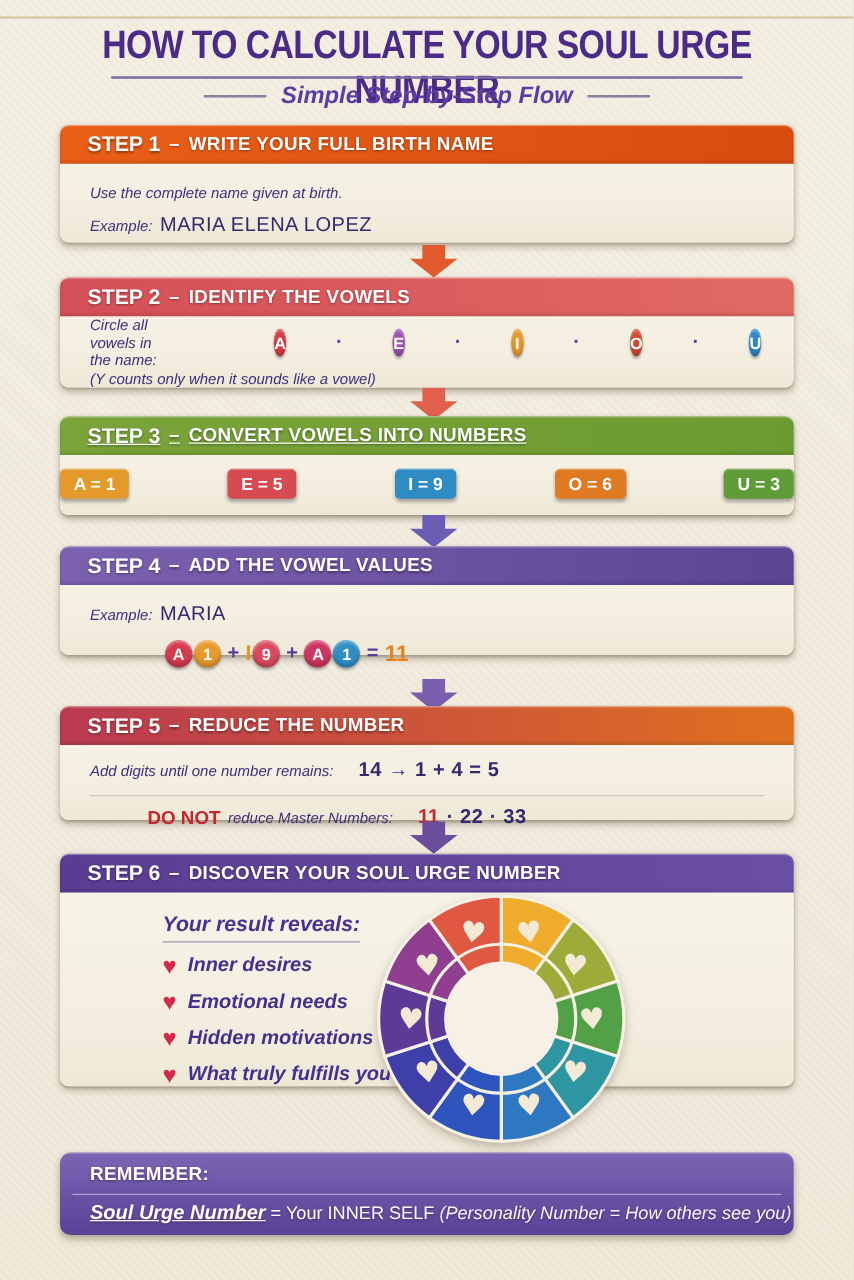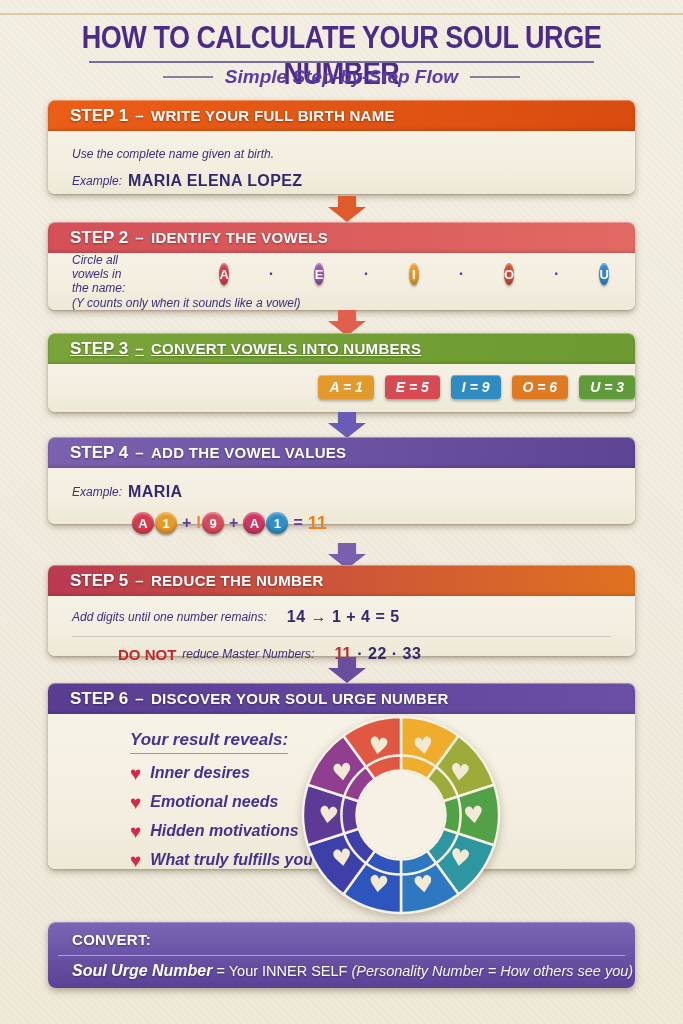--- a/index.html
+++ b/index.html
@@ -19,34 +19,34 @@
   .sub-dash{width:50px;height:2px;background:#8b7fa0;}
   .stepbox{position:absolute;left:48px;width:587px;border-radius:7px;
     background:linear-gradient(180deg,#f8f4e9 0%,#f3eee0 70%,#eee8d7 100%);
     box-shadow:0 3px 6px rgba(85,65,40,.35),0 1px 2px rgba(85,65,40,.25);}
   .stephead{height:31px;border-radius:7px 7px 0 0;display:flex;align-items:center;
     padding-left:22px;gap:7px;color:#fff;
     box-shadow:inset 0 1px 0 rgba(255,255,255,.35), inset 0 -2px 3px rgba(0,0,0,.12);}
   .stephead .prefix{font-size:17px;font-weight:bold;text-shadow:0 1px 2px rgba(0,0,0,.4);}
   .stephead .dash,.stephead .shtitle{font-size:15px;font-weight:bold;letter-spacing:.3px;text-shadow:0 1px 2px rgba(0,0,0,.4);}
   .body-it{font-style:italic;color:#3c3078;font-size:12px;}
-  .strongname{font-style:normal;font-weight:bold;color:#33296d;letter-spacing:.4px;}
+  .strongname{font-style:normal;font-weight:normal;color:#33296d;letter-spacing:.4px;}
   .arrow{position:absolute;width:38px;height:26px;left:328px;
     clip-path:polygon(26% 0,74% 0,74% 42%,100% 42%,50% 100%,0 42%,26% 42%);
     filter:drop-shadow(0 2px 2px rgba(0,0,0,.25));}
   
   .pad{padding:9px 24px 0 24px;}
   .line{height:27px;display:flex;align-items:center;gap:6px;}
   
   .vcirc{display:inline-flex;width:22px;height:22px;border-radius:50%;align-items:center;justify-content:center;
     color:#fff;font-weight:bold;font-size:13px;margin:0 2px;
     box-shadow:0 2px 2px rgba(0,0,0,.3), inset 0 -3px 3px rgba(0,0,0,.18), inset 0 2px 2px rgba(255,255,255,.35);}
   .vdot{color:#5b3aa0;font-weight:bold;font-size:16px;}
   
-  .chips{display:flex;justify-content:flex-end;gap:11px;padding-top:11px;font-style:italic;}
+  .chips{display:flex;justify-content:space-between;gap:11px;padding-top:11px;}
   .chip{padding:4px 11px;border-radius:4px;color:#fff;font-weight:bold;font-size:14px;
     box-shadow:0 2px 3px rgba(0,0,0,.3), inset 0 1px 0 rgba(255,255,255,.3);}
   
   .formula{display:flex;align-items:center;gap:5px;margin:7px 0 0 60px;}
   .fcirc{display:inline-flex;width:22px;height:22px;border-radius:50%;align-items:center;justify-content:center;
     color:#fff;font-weight:bold;font-size:13px;
     box-shadow:0 2px 2px rgba(0,0,0,.3), inset 0 -3px 3px rgba(0,0,0,.18), inset 0 2px 2px rgba(255,255,255,.35);}
   .tight{margin-left:-4px;}
   .fop{color:#5b3aa0;font-weight:bold;font-size:16px;}
   .flet{font-weight:bold;font-size:17px;}
@@ -65,21 +65,21 @@
   .heart{font-size:19px;line-height:19px;}
   .rev-text{font-style:italic;font-weight:bold;color:#43318c;font-size:16px;}
   .wheel-wrap{position:absolute;left:252px;top:31px;}
   .wheel-wrap svg{filter:drop-shadow(0 3px 4px rgba(80,60,40,.3));}
   
   .footer{position:absolute;left:48px;top:922px;width:587px;height:66px;border-radius:8px;
     box-shadow:0 3px 6px rgba(85,65,40,.4), inset 0 1px 0 rgba(255,255,255,.25);}
   .f-label{position:absolute;left:24px;top:9px;color:#fff;font-weight:bold;font-size:15px;letter-spacing:.3px;text-shadow:0 1px 2px rgba(0,0,0,.4);}
   .f-div{position:absolute;left:10px;top:33px;width:567px;height:1px;background:rgba(255,255,255,.45);}
   .f-line{position:absolute;left:24px;top:40px;color:#fff;font-size:14.5px;text-shadow:0 1px 2px rgba(0,0,0,.35);white-space:nowrap;}
-  .f-bold{font-weight:bold;font-style:italic;font-size:16px;}
+  .f-bold{font-weight:bold;font-style:italic;font-size:16px;text-decoration:underline;}
   .f-paren{font-style:italic;opacity:.95;}
 </style>
 </head>
 <body>
 
 <div class="page">
   <div class="topline"></div>
 
   <div class="title">HOW TO CALCULATE YOUR SOUL URGE NUMBER</div>
   <div class="title-underline"></div>
@@ -248,19 +248,19 @@
           <text x="41.750776405003776" y="65.67946183494195" text-anchor="middle" font-size="23" font-family="DejaVu Sans, sans-serif" fill="#f3ead6" transform="rotate(-6 41.750776405003776 57.67946183494194)">♥</text>
           <path d="M42.984830527630095 21.5253515456301 A97 97 0 0 1 99.99999999999999 3 L99.99999999999999 56 A44 44 0 0 0 74.13744889913117 64.40325224750231 Z" fill="#e05742" stroke="#f6f1e4" stroke-width="2.5"></path>
           <text x="77.75077640500378" y="39.52393082674895" text-anchor="middle" font-size="23" font-family="DejaVu Sans, sans-serif" fill="#f3ead6" transform="rotate(8 77.75077640500378 31.523930826748952)">♥</text>
           <circle cx="100" cy="100" r="59" fill="none" stroke="#f6f1e4" stroke-width="2.5"></circle>
           <circle cx="100" cy="100" r="43" fill="#f6f1e4"></circle>
         </svg>
     </div>
   </div>
 
   <div class="footer" style="background: linear-gradient(rgb(123, 102, 180), rgb(90, 65, 150));">
-    <div class="f-label">CONVERT:</div>
+    <div class="f-label">REMEMBER:</div>
     <div class="f-div"></div>
     <div class="f-line">
       <span class="f-bold">Soul Urge Number</span><span> = Your INNER SELF </span><span class="f-paren">(Personality Number = How others see you)</span>
     </div>
   </div>
 </div>
 
 </body></html>

